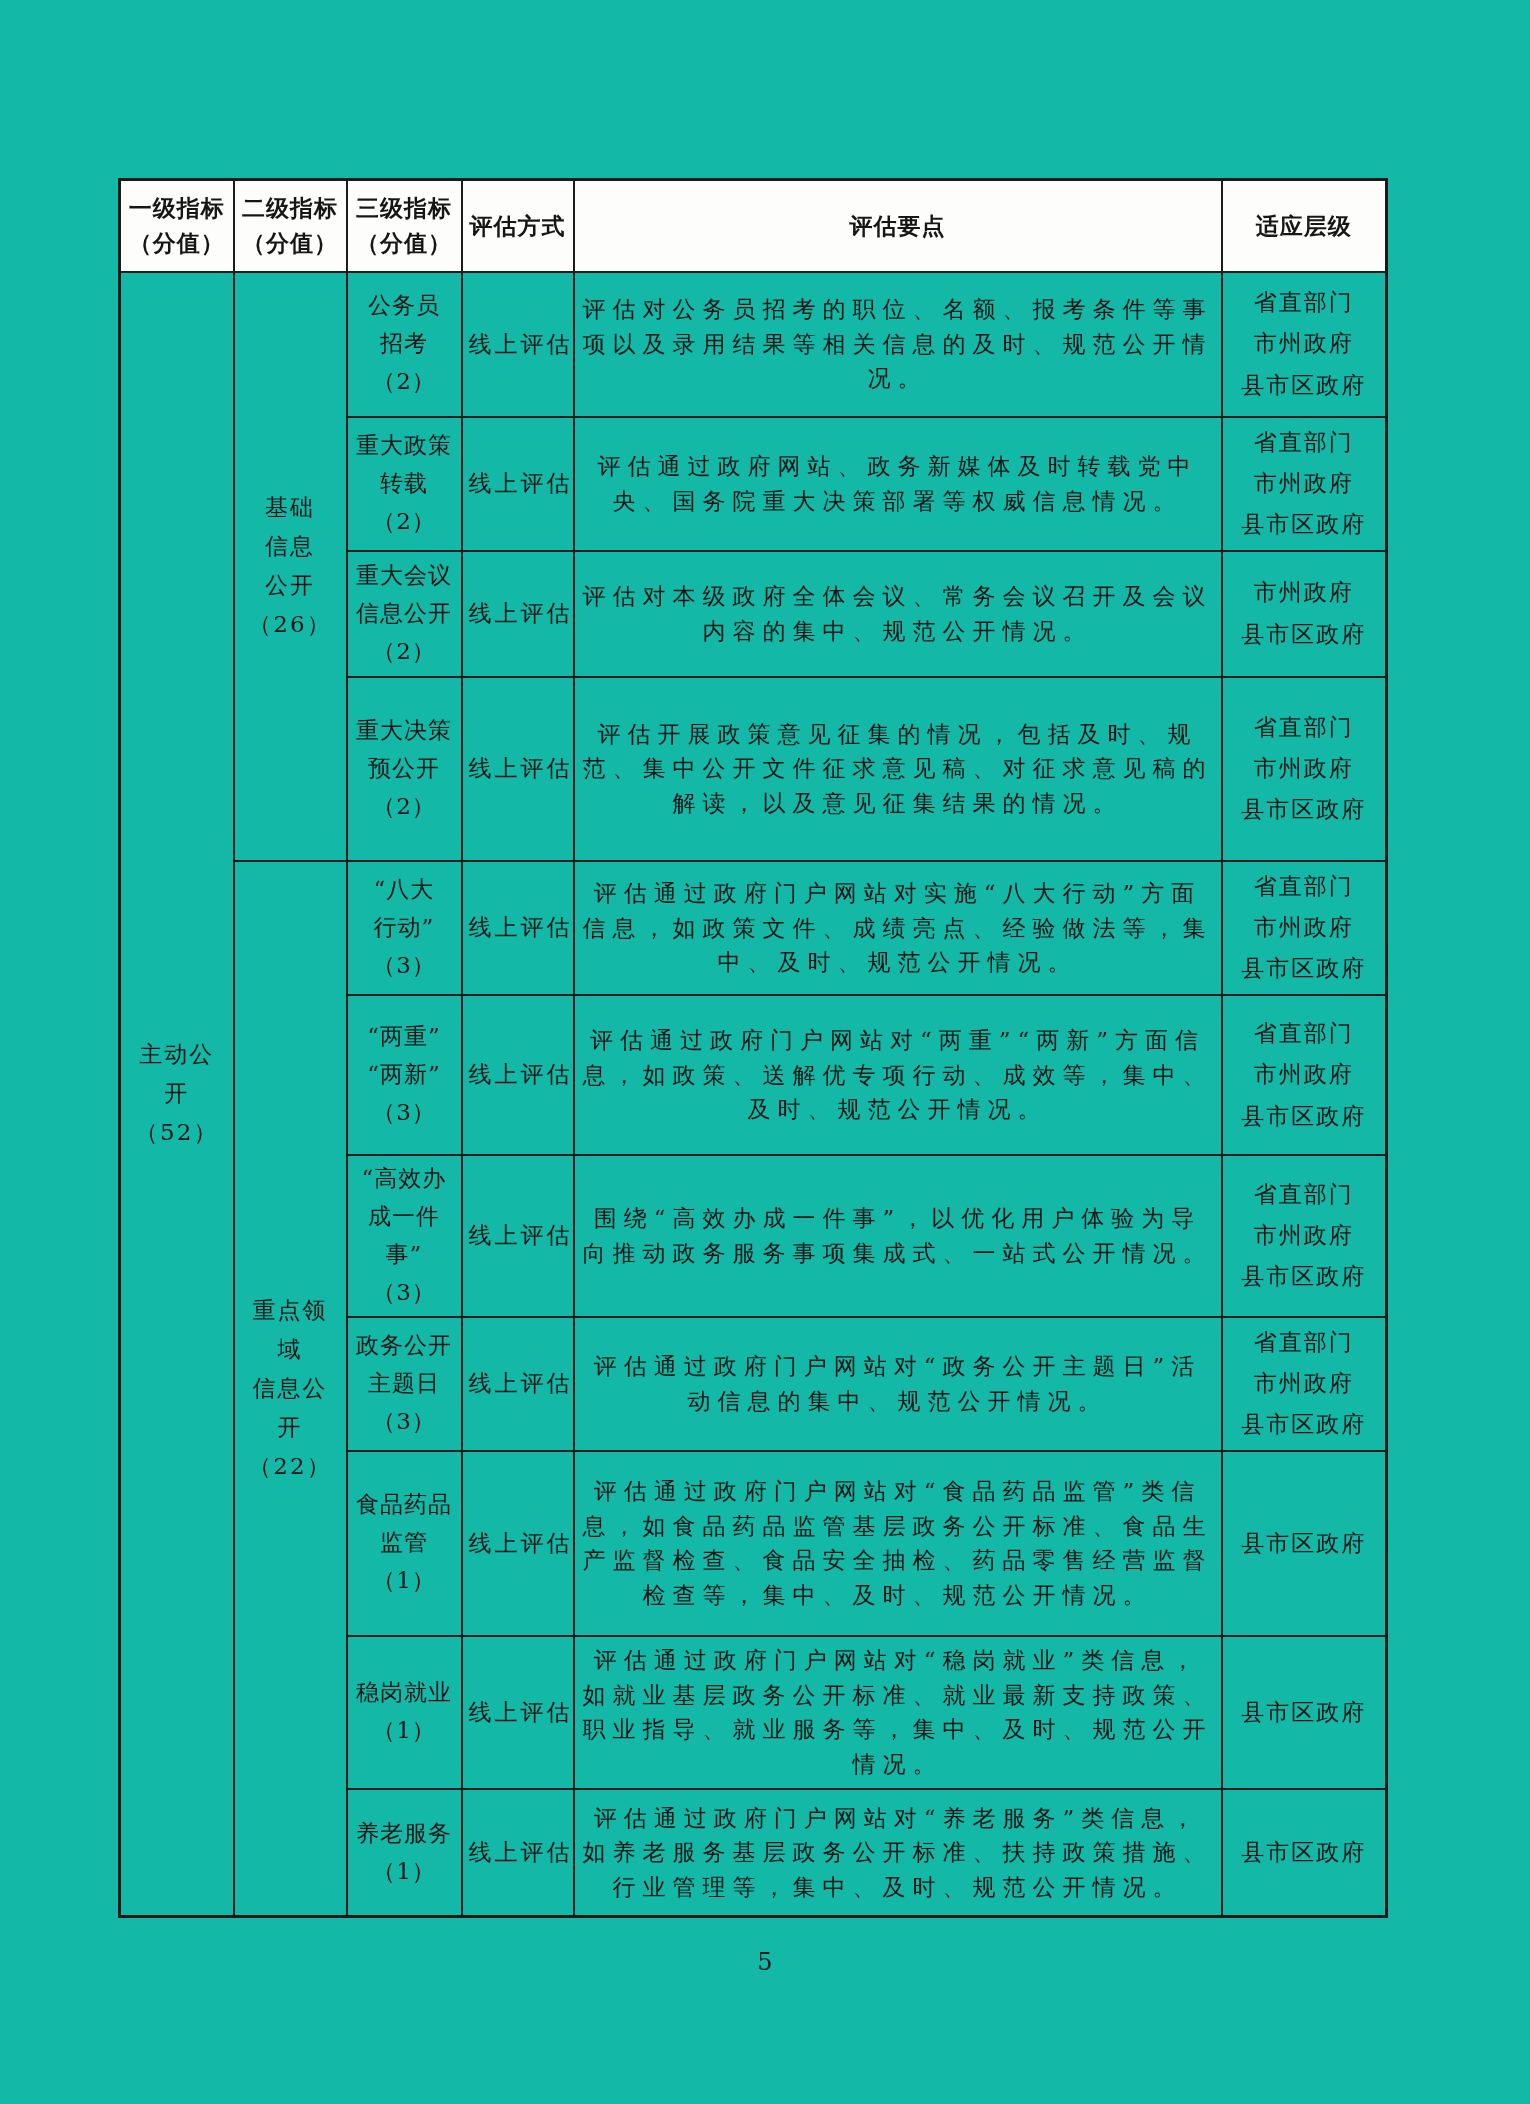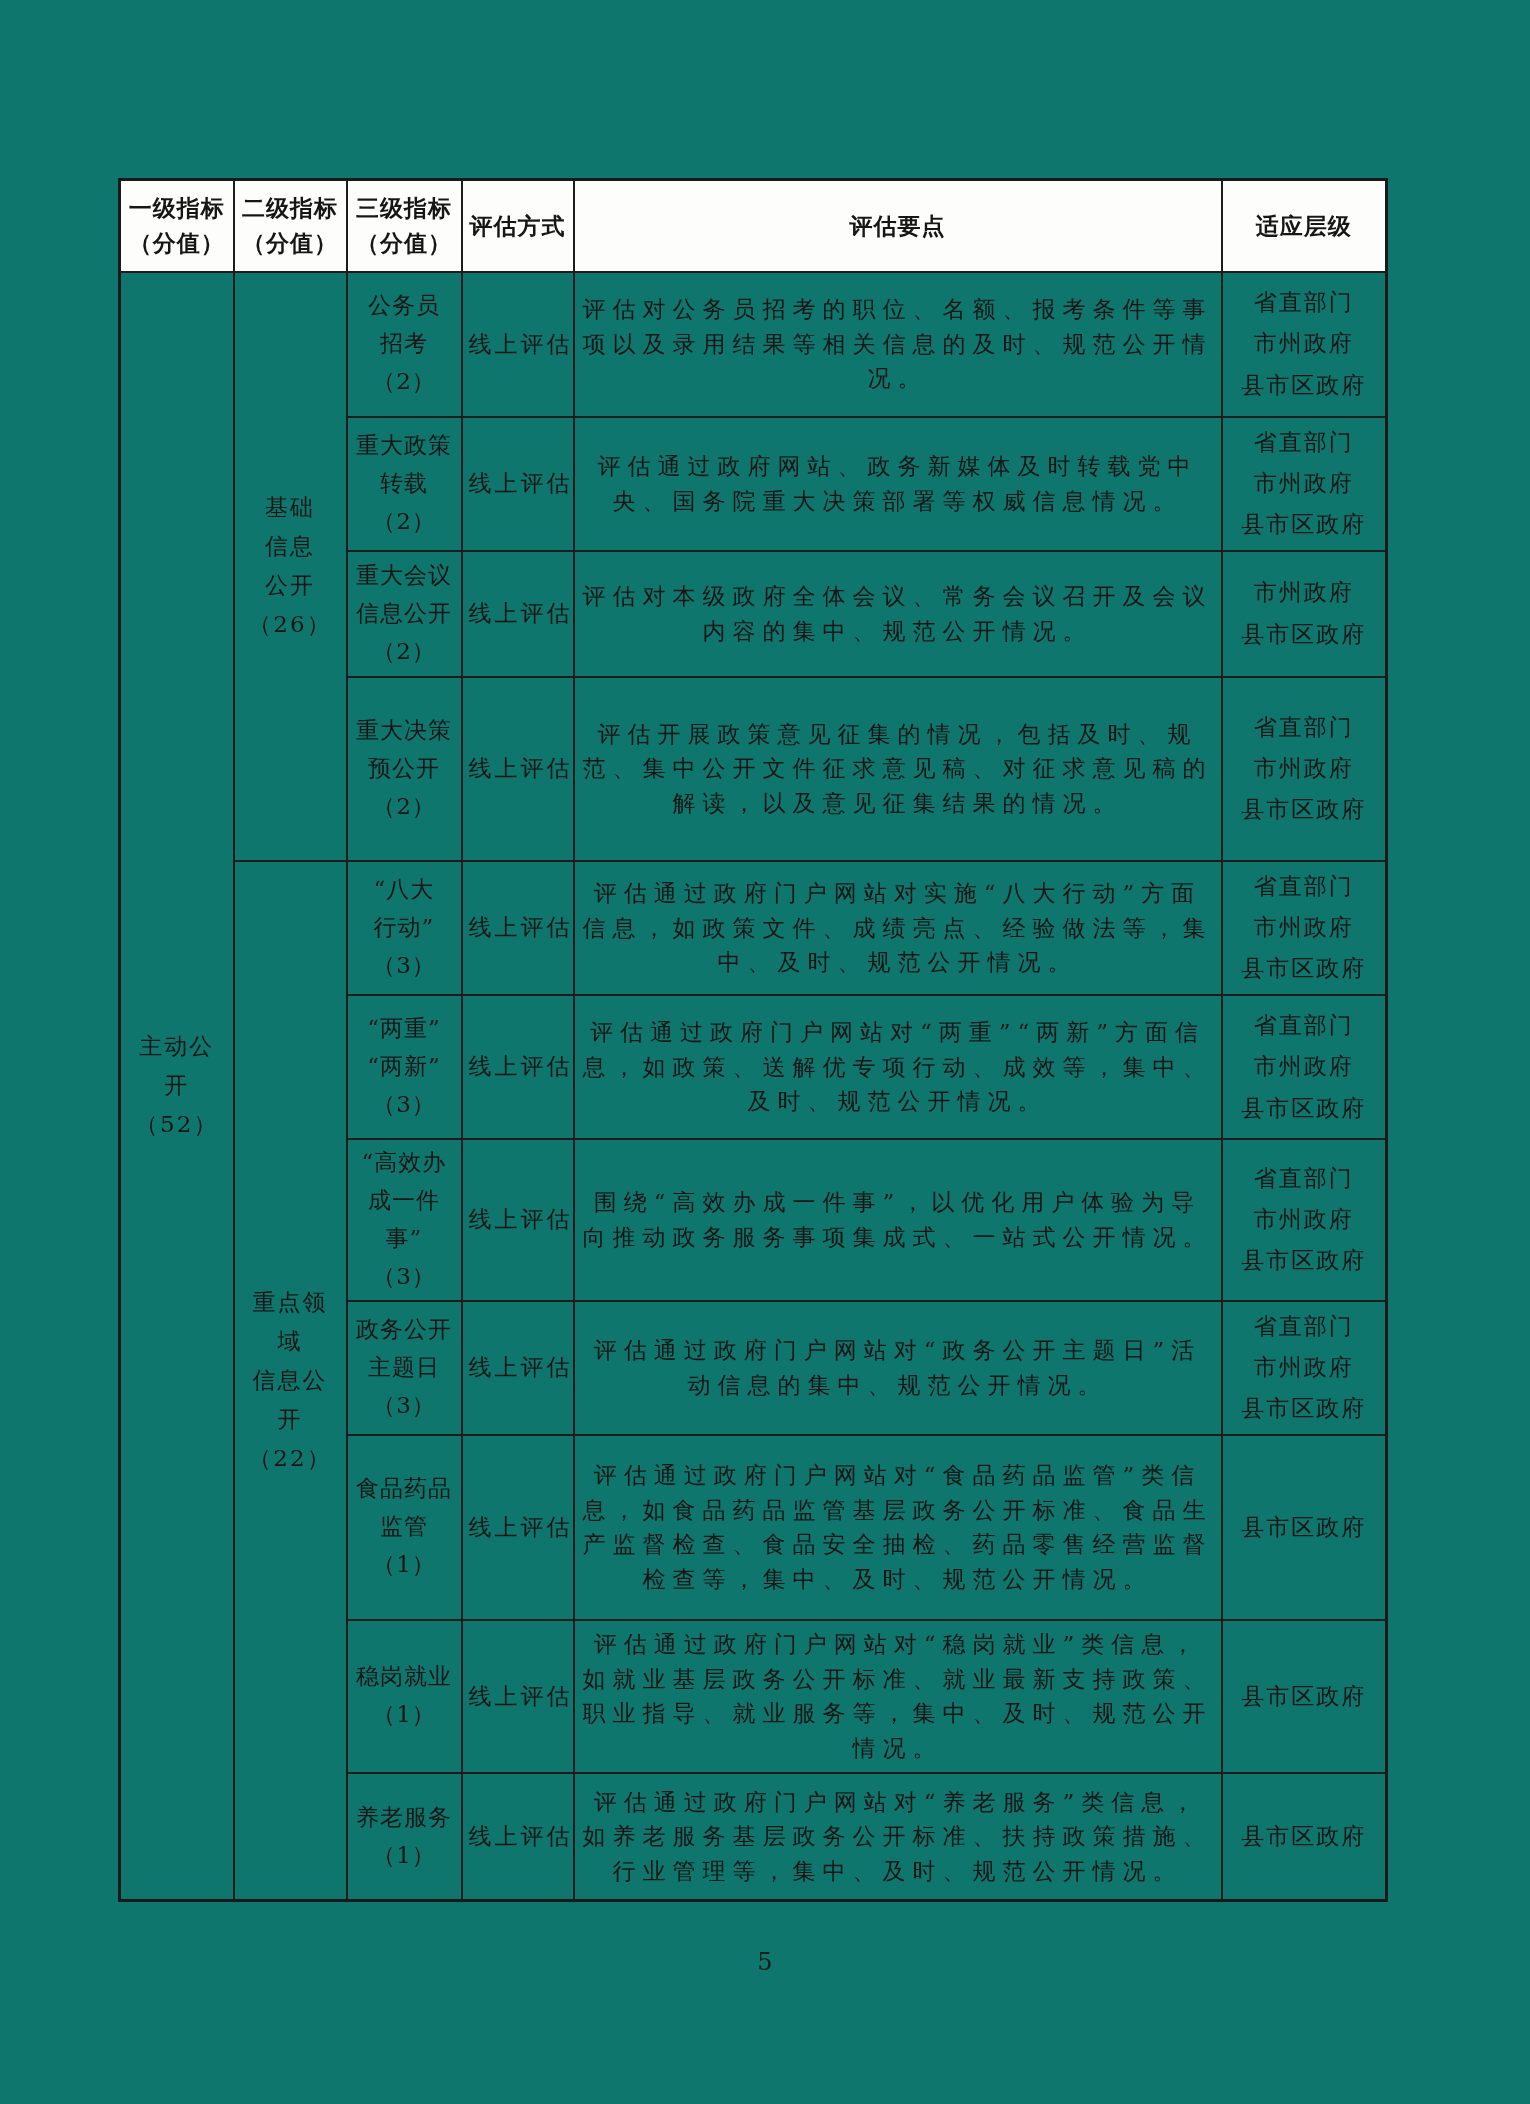--- a/index.html
+++ b/index.html
@@ -4,21 +4,21 @@
 <style>
   html, body {
     margin: 0;
     padding: 0;
     background: #ffffff;
   }
   .page {
     position: relative;
     width: 1530px;
     height: 2104px;
-    background: #0f766e;
+    background: #14b8a6;
     font-family: "DejaVu Serif", serif;
     color: #161616;
     overflow: hidden;
   }
   table.eval-table {
     position: absolute;
     left: 118px;
     top: 178px;
     width: 1267px;
     height: 1707px;
@@ -85,21 +85,21 @@
     letter-spacing: 2px;
     line-height: 1.8;
     white-space: pre-line;
   }
   
   tr.r0  { height: 145px; }
   tr.r1  { height: 128px; margin-top: 20px; }
   tr.r2  { height: 126px; }
   tr.r3  { height: 184px; }
   tr.r4  { height: 113px; }
-  tr.r5  { height: 144px; }
+  tr.r5  { height: 160px; }
   tr.r6  { height: 145px; }
   tr.r7  { height: 122px; }
   tr.r8  { height: 185px; }
   tr.r9  { height: 153px; }
   tr.r10 { height: 128px; }
 
   .page-number {
     position: absolute;
     left: 0;
     top: 1948px;

